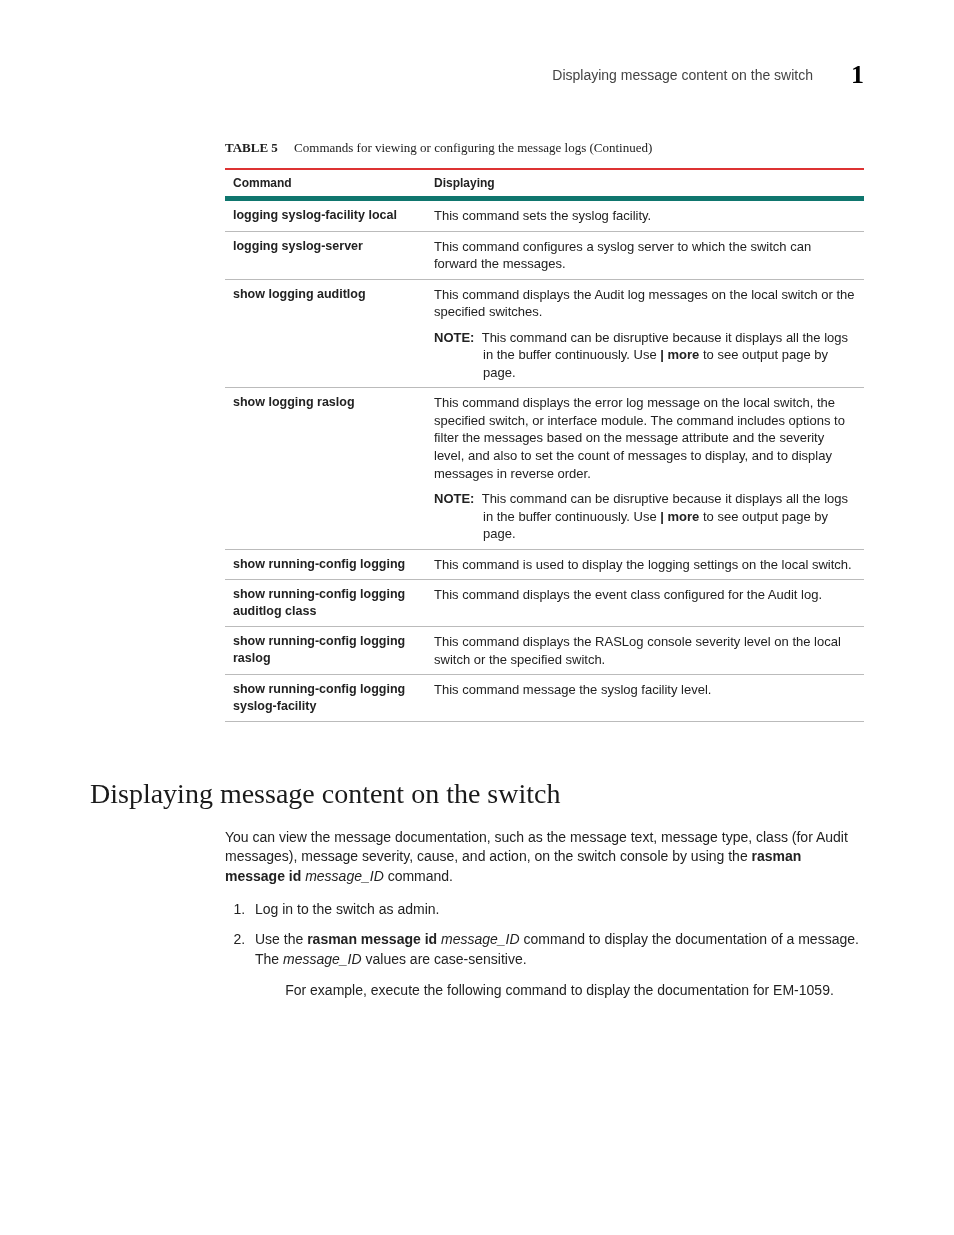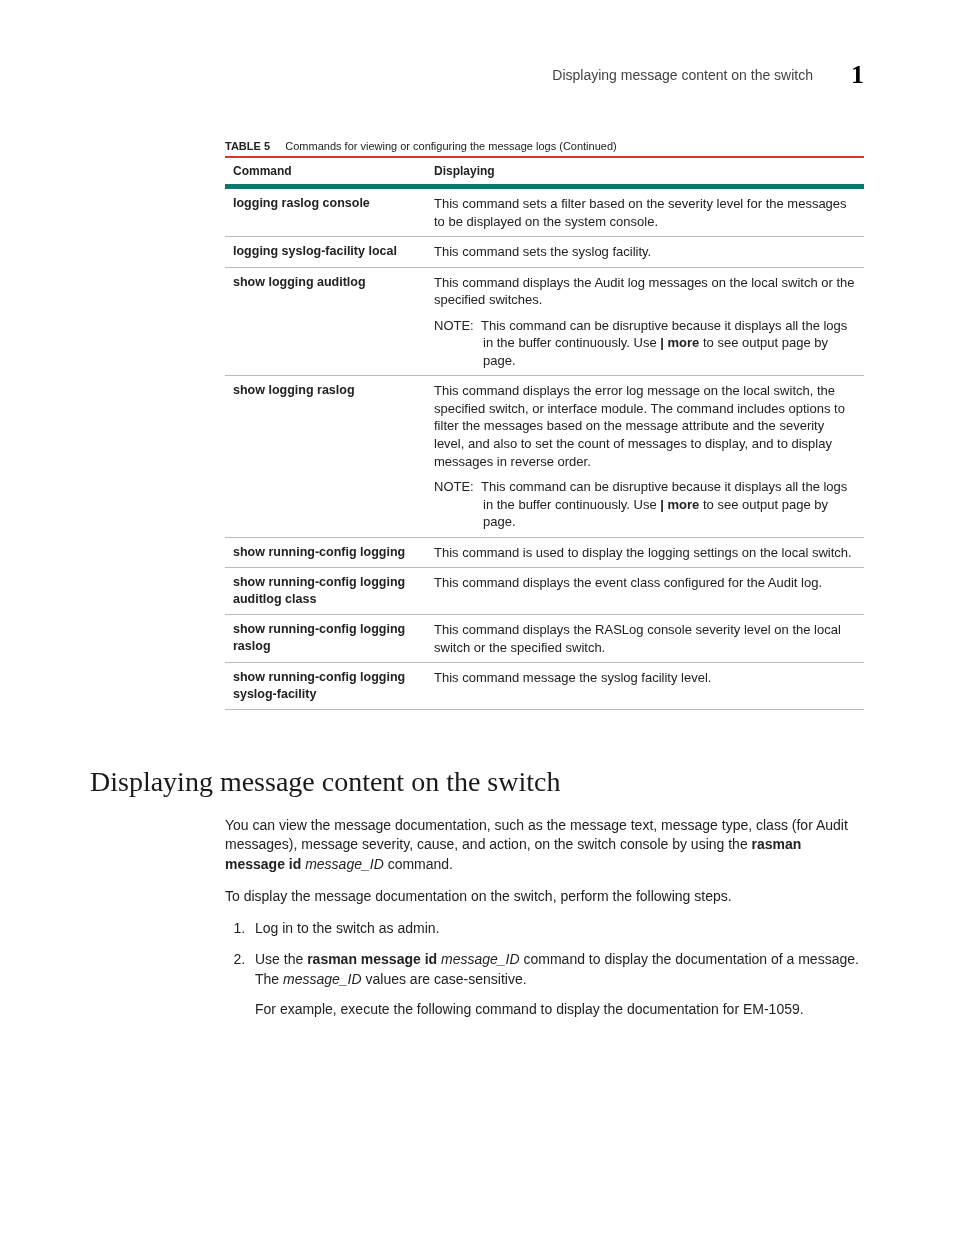--- a/index.html
+++ b/index.html
@@ -27,22 +27,23 @@
   .running-header .num {
     font-family: Georgia, 'Times New Roman', serif;
     font-weight: bold;
     font-size: 26px;
     color: #000;
   }
   .content {
     margin-left: 135px;
   }
   .table-caption {
-    font-size: 11px;
-    margin-bottom: 4px;
+    font-size: 13px;
+    margin-bottom: 12px;
+    font-family: Liberation Serif, serif;
   }
   .table-caption b {
     font-weight: bold;
   }
   table.cmds {
     width: 100%;
     border-collapse: collapse;
     font-size: 13px;
     border-top: 2px solid #d33;
   }
@@ -63,21 +64,21 @@
     width: 185px;
     font-weight: bold;
     font-size: 12.5px;
   }
   .note-block {
     margin-top: 8px;
     padding-left: 49px;
     text-indent: -49px;
   }
   .note-block b.note-label {
-    font-weight: normal;
+    font-weight: bold;
   }
   h1.section {
     font-family: Georgia, 'Times New Roman', serif;
     font-weight: normal;
     font-size: 28px;
     margin: 56px 0 18px 0;
     color: #1a1a1a;
   }
   .body-text {
     font-size: 14px;
@@ -94,20 +95,21 @@
     line-height: 1.45;
     padding-left: 24px;
     margin: 0;
   }
   ol.steps li {
     margin-bottom: 10px;
     padding-left: 6px;
   }
   .sub {
     margin-top: 10px;
+    text-align: center;
   }
   .mono {
     font-family: inherit;
     font-weight: bold;
   }
 </style>
 </head>
 <body>
 
 <div class="page">
@@ -123,26 +125,26 @@
 
     <table class="cmds">
       <thead>
         <tr>
           <th>Command</th>
           <th>Displaying</th>
         </tr>
       </thead>
       <tbody>
         <tr>
-          <td class="cmd">logging raslog console</td>
-          <td>This command sets a filter based on the severity level for the messages to be displayed on the system console.</td>
+          <td class="cmd">logging syslog-facility local</td>
+          <td>This command sets the syslog facility.</td>
         </tr>
         <tr>
-          <td class="cmd">logging syslog-facility local</td>
-          <td>This command sets the syslog facility.</td>
+          <td class="cmd">logging syslog-server</td>
+          <td>This command configures a syslog server to which the switch can forward the messages.</td>
         </tr>
         <tr>
           <td class="cmd">show logging auditlog</td>
           <td>
             <span>This command displays the Audit log messages on the local switch or the specified switches.</span>
             <div class="note-block">
               <b class="note-label">NOTE:</b>&nbsp;&nbsp;<span>This command can be disruptive because it displays all the logs in the buffer continuously. Use </span><b>| more</b><span> to see output page by page.</span>
             </div>
           </td>
         </tr>
@@ -174,21 +176,20 @@
       </tbody>
     </table>
   </div>
 
   <h1 class="section">Displaying message content on the switch</h1>
 
   <div class="content">
     <p class="body-text">
       <span>You can view the message documentation, such as the message text, message type, class (for Audit messages), message severity, cause, and action, on the switch console by using the </span><b class="mono">rasman message id</b><span> </span><i>message_ID</i><span> command.</span>
     </p>
-    <p class="body-text">To display the message documentation on the switch, perform the following steps.</p>
     <ol class="steps">
       <li>Log in to the switch as admin.</li>
       <li>
         <span>Use the </span><b class="mono">rasman message id</b><span> </span><i>message_ID</i><span> command to display the documentation of a message. The </span><i>message_ID</i><span> values are case-sensitive.</span>
         <div class="sub">For example, execute the following command to display the documentation for EM-1059.</div>
       </li>
     </ol>
   </div>
 </div>
 

